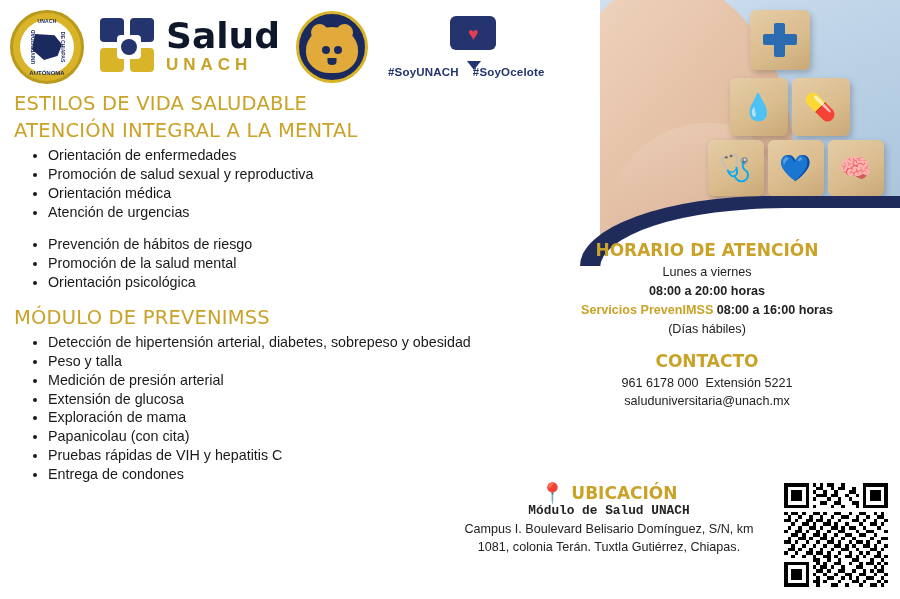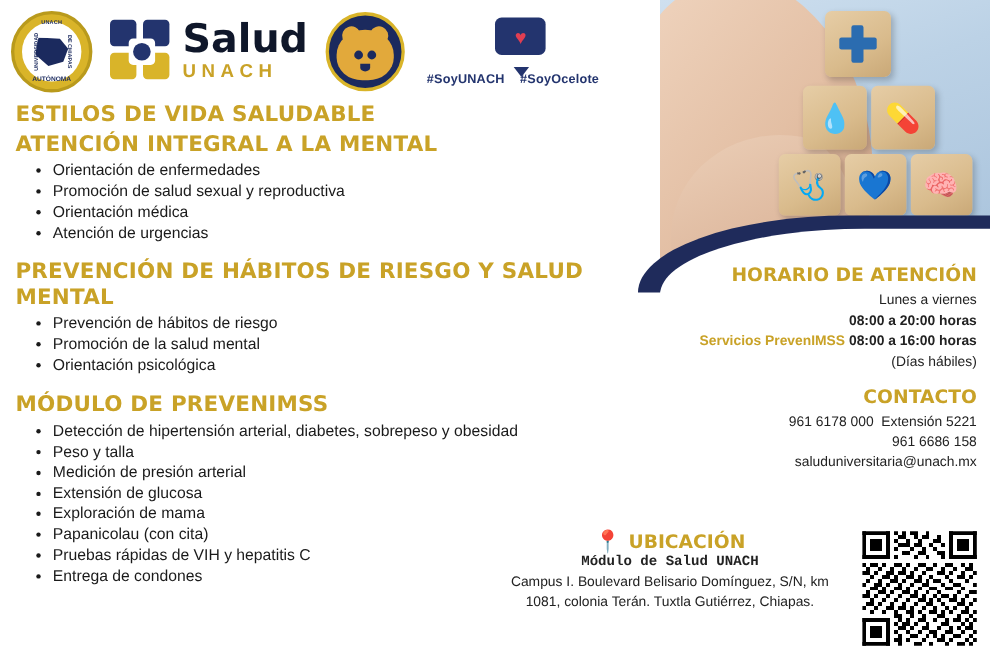--- a/index.html
+++ b/index.html
@@ -160,33 +160,33 @@
               color:#e03e52; font-size:18px; line-height:1; }
   .hashtags { font-size: 11.5px; font-weight: bold; color: #23346e; letter-spacing:.2px; }
   .hashtags span { margin-right: 14px; }
 
   
   .content {
     position: absolute; top: 92px; left: 14px; width: 580px;
   }
   h2.section-title {
     font-family: "DejaVu Sans", sans-serif;
-    font-size: 19.5px; font-weight: bold; color: #c9a227;
+    font-size: 19.5px; font-weight: normal; color: #c9a227;
     margin: 0 0 4px 0; letter-spacing: .2px;
   }
   ul.bullets { margin: 0 0 14px 0; padding-left: 34px; }
   ul.bullets li {
     font-size: 14.3px; color: #1a1a1a; line-height: 1.32;
     font-family: "Liberation Sans", sans-serif;
   }
 
   
   .rightcol {
-    position: absolute; right: 12px; top: 240px; width: 330px;
-    text-align: right;
+    position: absolute; right: 28px; top: 240px; width: 330px;
+    text-align: center;
   }
   .r-title {
     font-family: "DejaVu Sans", sans-serif;
     font-size: 17px; font-weight: bold; color:#c9a227; margin-bottom: 3px;
   }
   .r-line { font-size: 12.6px; color:#222; line-height: 1.5; }
   .r-line.bold { font-weight: bold; }
   .r-line .gold { color:#c9a227; font-weight:bold; }
   .r-gap { height: 12px; }
 
@@ -295,21 +295,20 @@
   <h2 class="section-title">ESTILOS DE VIDA SALUDABLE</h2>
 
   <h2 class="section-title">ATENCIÓN INTEGRAL A LA MENTAL</h2>
   <ul class="bullets">
     <li>Orientación de enfermedades</li>
     <li>Promoción de salud sexual y reproductiva</li>
     <li>Orientación médica</li>
     <li>Atención de urgencias</li>
   </ul>
 
-  <h2 class="section-title">PREVENCIÓN DE HÁBITOS DE RIESGO Y SALUD MENTAL</h2>
   <ul class="bullets">
     <li>Prevención de hábitos de riesgo</li>
     <li>Promoción de la salud mental</li>
     <li>Orientación psicológica</li>
   </ul>
 
   <h2 class="section-title">MÓDULO DE PREVENIMSS</h2>
   <ul class="bullets">
     <li>Detección de hipertensión arterial, diabetes, sobrepeso y obesidad</li>
     <li>Peso y talla</li>
@@ -331,21 +330,20 @@
     <span class="bold" style="font-weight:bold;">08:00 a 16:00 horas</span>
   </div>
   <div class="r-line">(Días hábiles)</div>
 
   <div class="r-gap"></div>
 
   <div class="r-title">CONTACTO</div>
   <div class="r-line">
     <span>961 6178 000</span>&nbsp;&nbsp;<span>Extensión 5221</span>
   </div>
-  <div class="r-line">961 6686 158</div>
   <div class="r-line">saluduniversitaria@unach.mx</div>
 </div>
 
 <div class="bottom-right">
   <div class="addr-block">
     <div class="ubic-row" style="justify-content:center;">
       <span class="pin">📍</span>
       <span class="ubic-title">UBICACIÓN</span>
     </div>
     <div class="addr-bold">Módulo de Salud UNACH</div>

